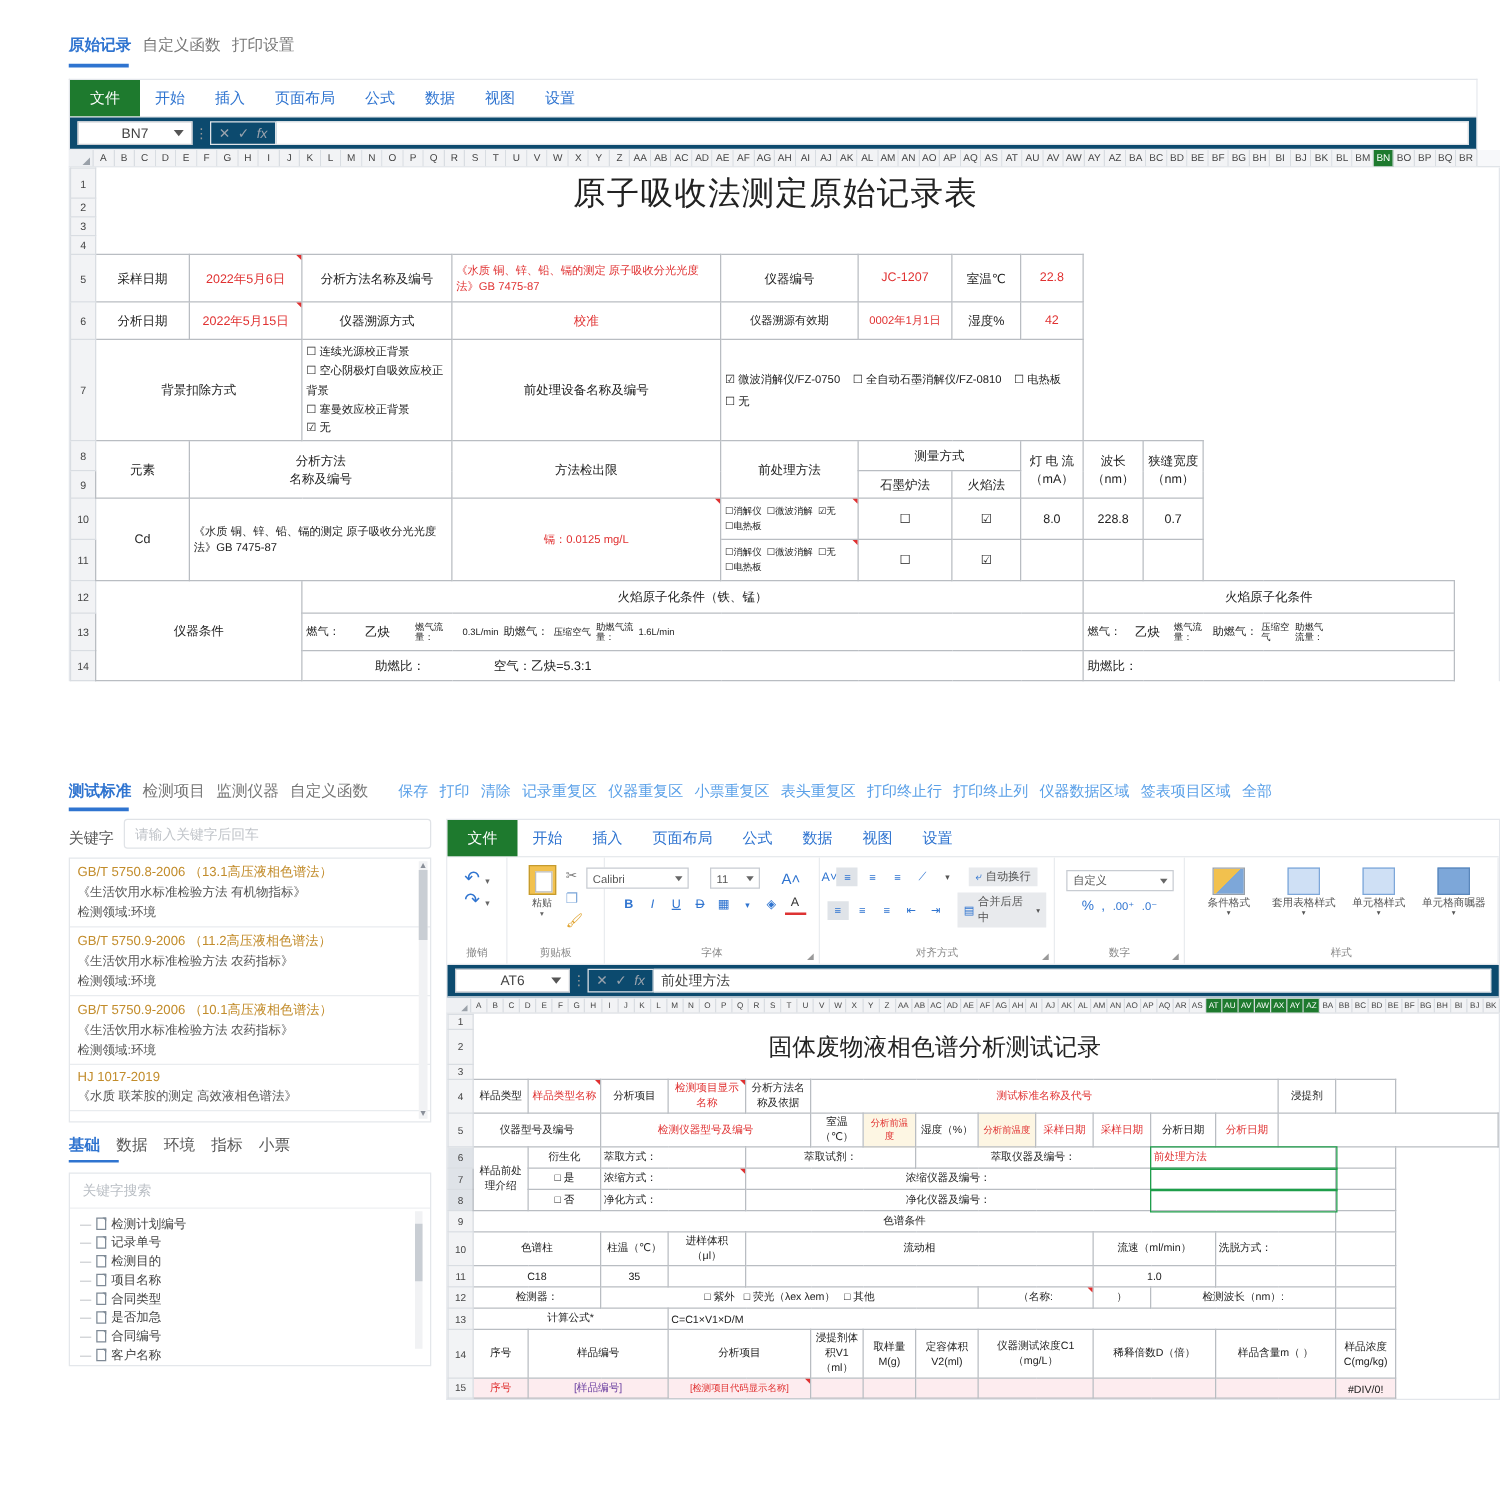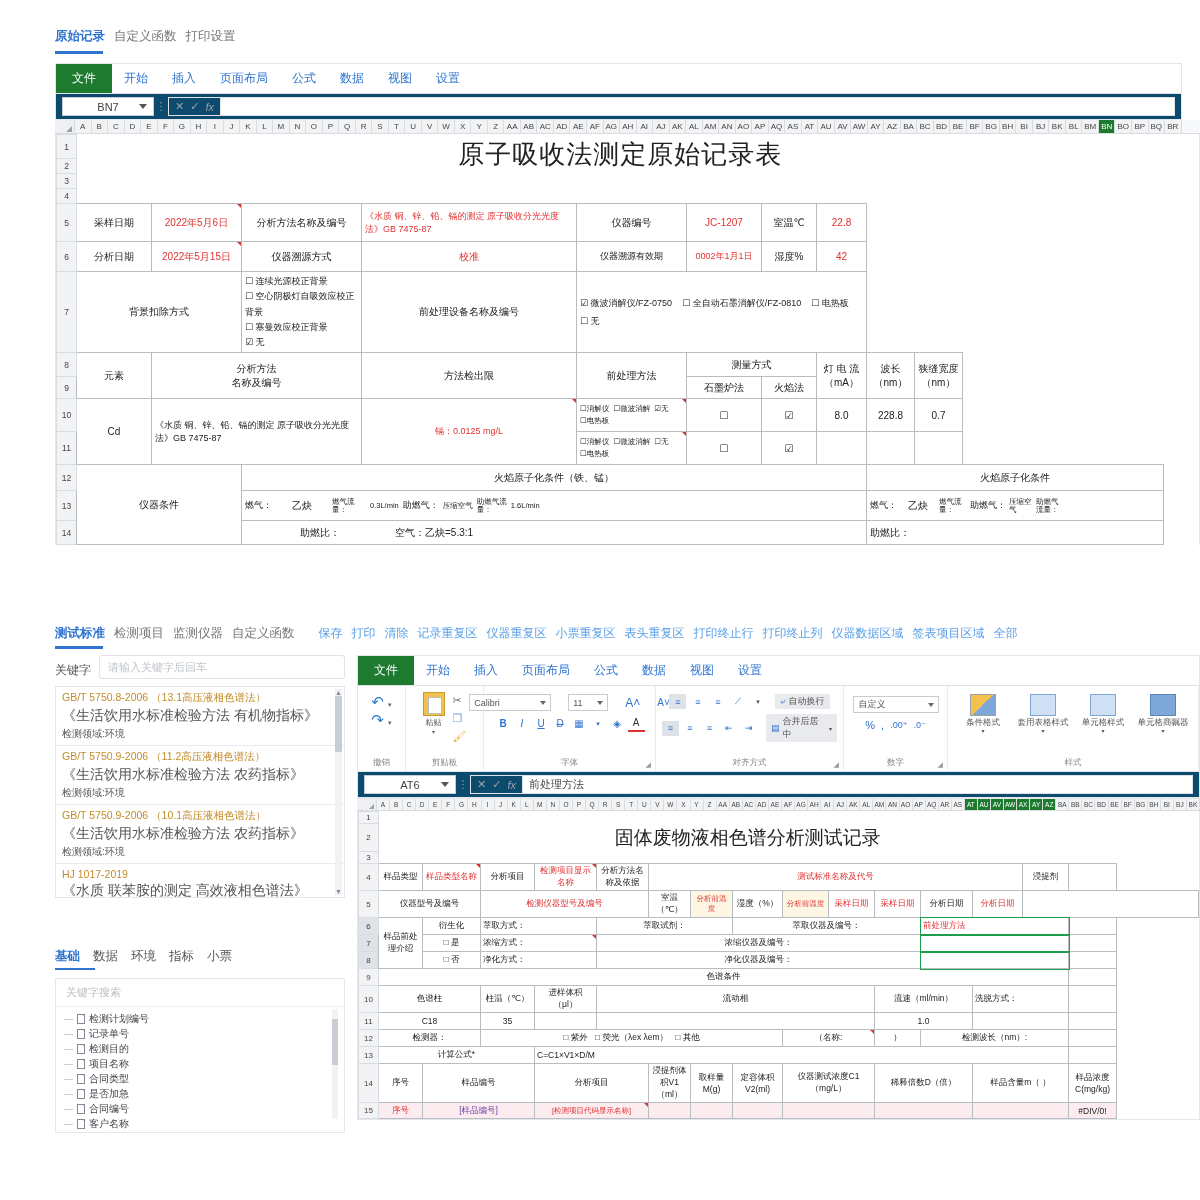--- a/index.html
+++ b/index.html
@@ -68,28 +68,28 @@
 
   .bot-body { display:flex; margin-top: 6px; gap: 0; }
   .leftcol { width: 290px; }
   .kwrow { display:flex; align-items:flex-end; gap:8px; }
   .kwlabel { font-size:12px; color:#555; white-space:nowrap;}
   .kwinput { flex:1; height:24px; border:1px solid #e0e3e7; border-radius:3px; display:flex;align-items:center;padding-left:8px;color:#c0c4c9;font-size:11px;}
 
   .stdlist { margin-top:7px; border:1px solid #e4e7eb; height:212px; overflow:hidden; position:relative; background:#fff;}
   .stditem { border-bottom:1px solid #e9ecef; padding:4px 6px; }
   .stditem .t { color:#c28c2b; font-size:10.5px; }
-  .stditem .s { color:#555; font-size:14px; margin-top:2px;}
+  .stditem .s { color:#555; font-size:10px; margin-top:2px;}
   .stditem .d { color:#555; font-size:10px; margin-top:2px;}
   .sbar { position:absolute; right:2px; top:2px; width:7px; height:206px; background:#f1f2f4; }
   .sbar .thumb{ width:7px; height:56px; background:#c9ced4; }
   .sbar .ar { font-size:7px; color:#8a9099; text-align:center; }
 
   .lowtabs { display:flex; gap:13px; margin-top:10px; font-size:12.5px; }
-  .lowtabs .tab{ color:#555;margin-top:40px;}
+  .lowtabs .tab{ color:#555;}
   .lowtabs .tab.active{ color:#2f74d0; font-weight:bold;}
   .lowline { width:40px; height:2px; background:#2f74d0; margin-top:3px;}
 
   .treebox { margin-top:8px; border:1px solid #e4e7eb; background:#fff; height:155px; overflow:hidden;}
   .treesearch { height:28px; border-bottom:1px solid #eef0f2; display:flex;align-items:center;padding-left:10px;color:#b9bec4;font-size:11px;}
   .treelist { position:relative; padding:4px 0 0 8px;}
   .trow { display:flex; align-items:center; gap:4px; font-size:10px; color:#444; height:15px;}
   .trow .dash{ color:#b0b5ba; font-size:9px;}
   .fileicon { width:8px; height:10px; background:#fff; border:1px solid #7f8a96; position:relative; display:inline-block;}
   .fileicon:after{content:"";position:absolute;right:-1px;top:-1px;border-left:3px solid transparent;border-top:3px solid #7f8a96;}

